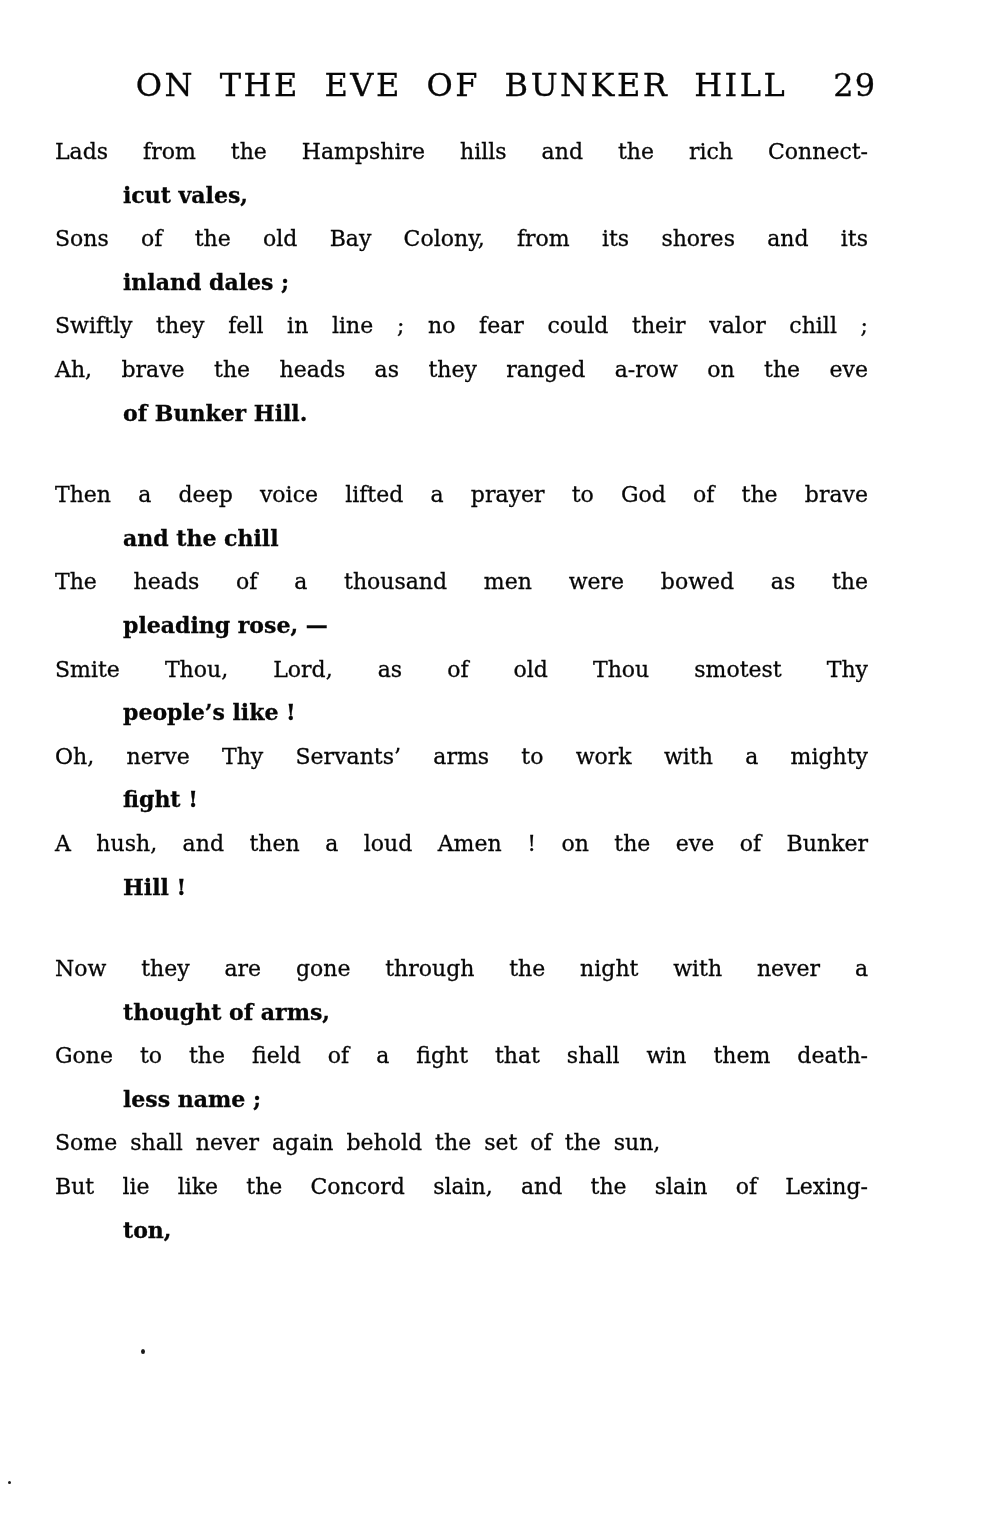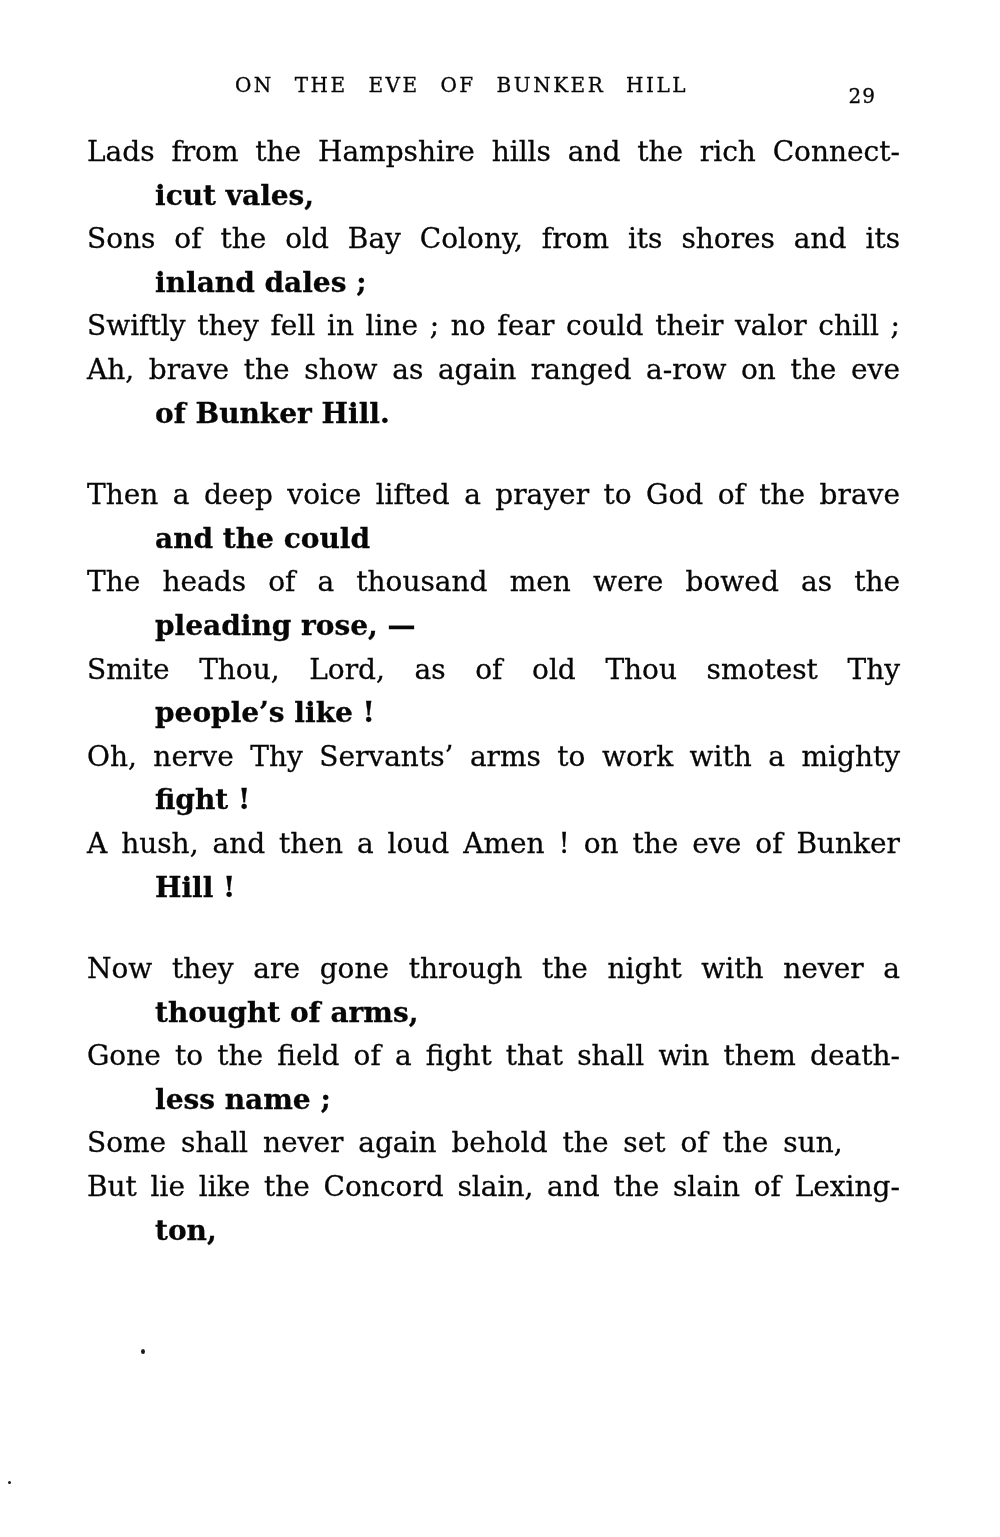--- a/index.html
+++ b/index.html
@@ -16,43 +16,42 @@
     font-family: "DejaVu Serif", "Liberation Serif", serif;
     color: #070707;
   }
   
   .running-head {
     position: absolute;
     left: 55px;
     top: 68px;
     width: 813px;
     text-align: center;
-    font-size: 20px;
+    font-size: 32px;
     line-height: 34px;
     letter-spacing: 2.5px;
     word-spacing: 12px;
     white-space: nowrap;
     -webkit-text-stroke: 0.3px currentColor;
   }
   .running-head .folio {
     position: absolute;
     right: -8px;
-    top: 11px;
+    top: 0;
     letter-spacing: 1px;
     word-spacing: 0;
   }
   
   .poem {
     position: absolute;
     left: 55px;
     top: 130px;
     width: 813px;
-    font-size: 28px;
+    font-size: 22px;
     line-height: 43.6px;
-    margin-left: 32px;
     -webkit-text-stroke: 0.3px currentColor;
   }
   .stanza + .stanza { margin-top: 38px; }
   .line { min-height: 43.6px; }
   
   .line.fill {
     text-align: justify;
     text-align-last: justify;
   }
   
@@ -79,27 +78,27 @@
   </div>
 
   <div class="poem">
 
     <div class="stanza">
       <div class="line fill">Lads from the Hampshire hills and the rich Connect-</div>
       <div class="line wrap">icut vales,</div>
       <div class="line fill">Sons of the old Bay Colony, from its shores and its</div>
       <div class="line wrap">inland dales ;</div>
       <div class="line fill">Swiftly they fell in line ; no fear could their valor chill ;</div>
-      <div class="line fill">Ah, brave the show as again ranged a-row on the eve</div>
+      <div class="line fill">Ah, brave the heads as they ranged a-row on the eve</div>
       <div class="line wrap">of Bunker Hill.</div>
     </div>
 
     <div class="stanza">
       <div class="line fill">Then a deep voice lifted a prayer to God of the brave</div>
-      <div class="line wrap">and the could</div>
+      <div class="line wrap">and the chill</div>
       <div class="line fill">The heads of a thousand men were bowed as the</div>
       <div class="line wrap">pleading rose, —</div>
       <div class="line fill">Smite Thou, Lord, as of old Thou smotest Thy</div>
       <div class="line wrap">people’s like !</div>
       <div class="line fill">Oh, nerve Thy Servants’ arms to work with a mighty</div>
       <div class="line wrap">fight !</div>
       <div class="line fill">A hush, and then a loud Amen ! on the eve of Bunker</div>
       <div class="line wrap">Hill !</div>
     </div>
 

